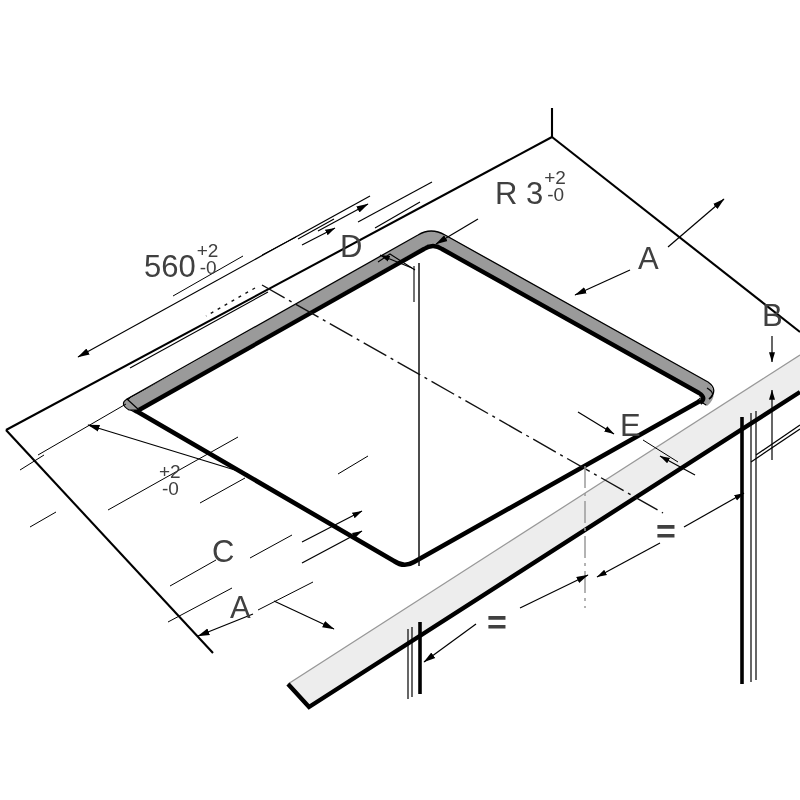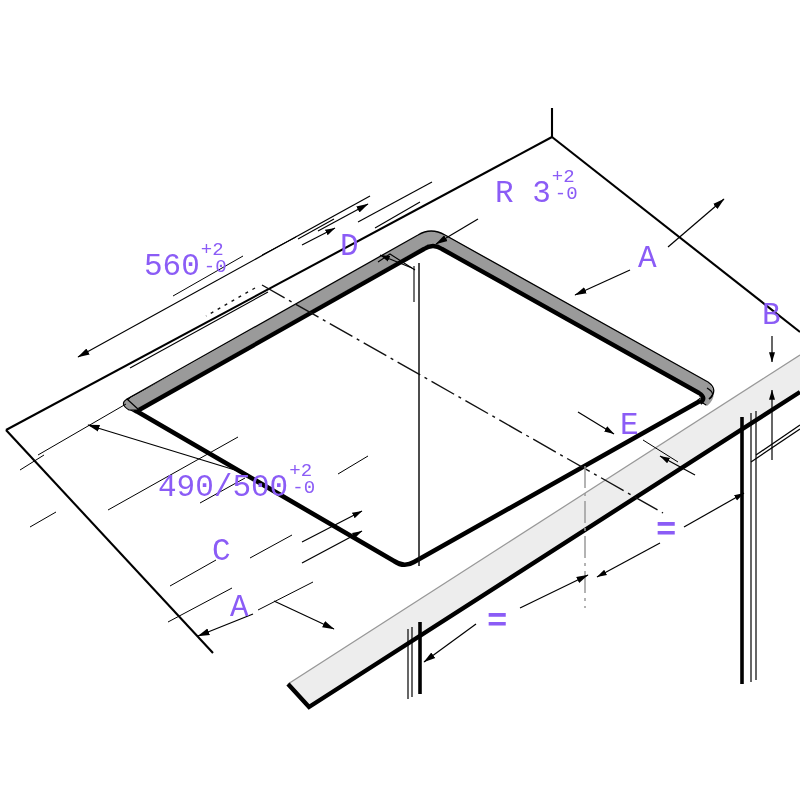--- a/index.html
+++ b/index.html
@@ -17,22 +17,22 @@
   }
   #drawing {
     position: absolute;
     left: 0;
     top: 0;
     width: 800px;
     height: 800px;
   }
   .lbl {
     position: absolute;
-    color: #8b5cf6;
-    font-family: Liberation Mono, monospace;
+    color: #404040;
+    font-family: Liberation Sans, sans-serif;
     white-space: nowrap;
     line-height: 1;
     user-select: none;
   }
   .lbl-big {
     font-size: 31px;
   }
   .lbl-letter {
     font-size: 31px;
   }
@@ -287,21 +287,21 @@
   </div>
 
   <div class="lbl lbl-big" style="left:495px; top:178px;">
     <span class="tolwrap">
       <span>R 3</span><span class="tol"><span class="tol-hi">+2</span><span class="tol-lo">-0</span></span>
     </span>
   </div>
 
   <div class="lbl lbl-big" style="left:158px; top:472px;">
     <span class="tolwrap">
-      <span>490/500</span><span class="tol"><span class="tol-hi">+2</span><span class="tol-lo">-0</span></span>
+      <span class="tol"><span class="tol-hi">+2</span><span class="tol-lo">-0</span></span>
     </span>
   </div>
 
   <div class="lbl lbl-letter" style="left:340px; top:231px;">D</div>
 
   <div class="lbl lbl-letter" style="left:638px; top:243px;">A</div>
 
   <div class="lbl lbl-letter" style="left:762px; top:300px;">B</div>
 
   <div class="lbl lbl-letter" style="left:620px; top:410px;">E</div>

